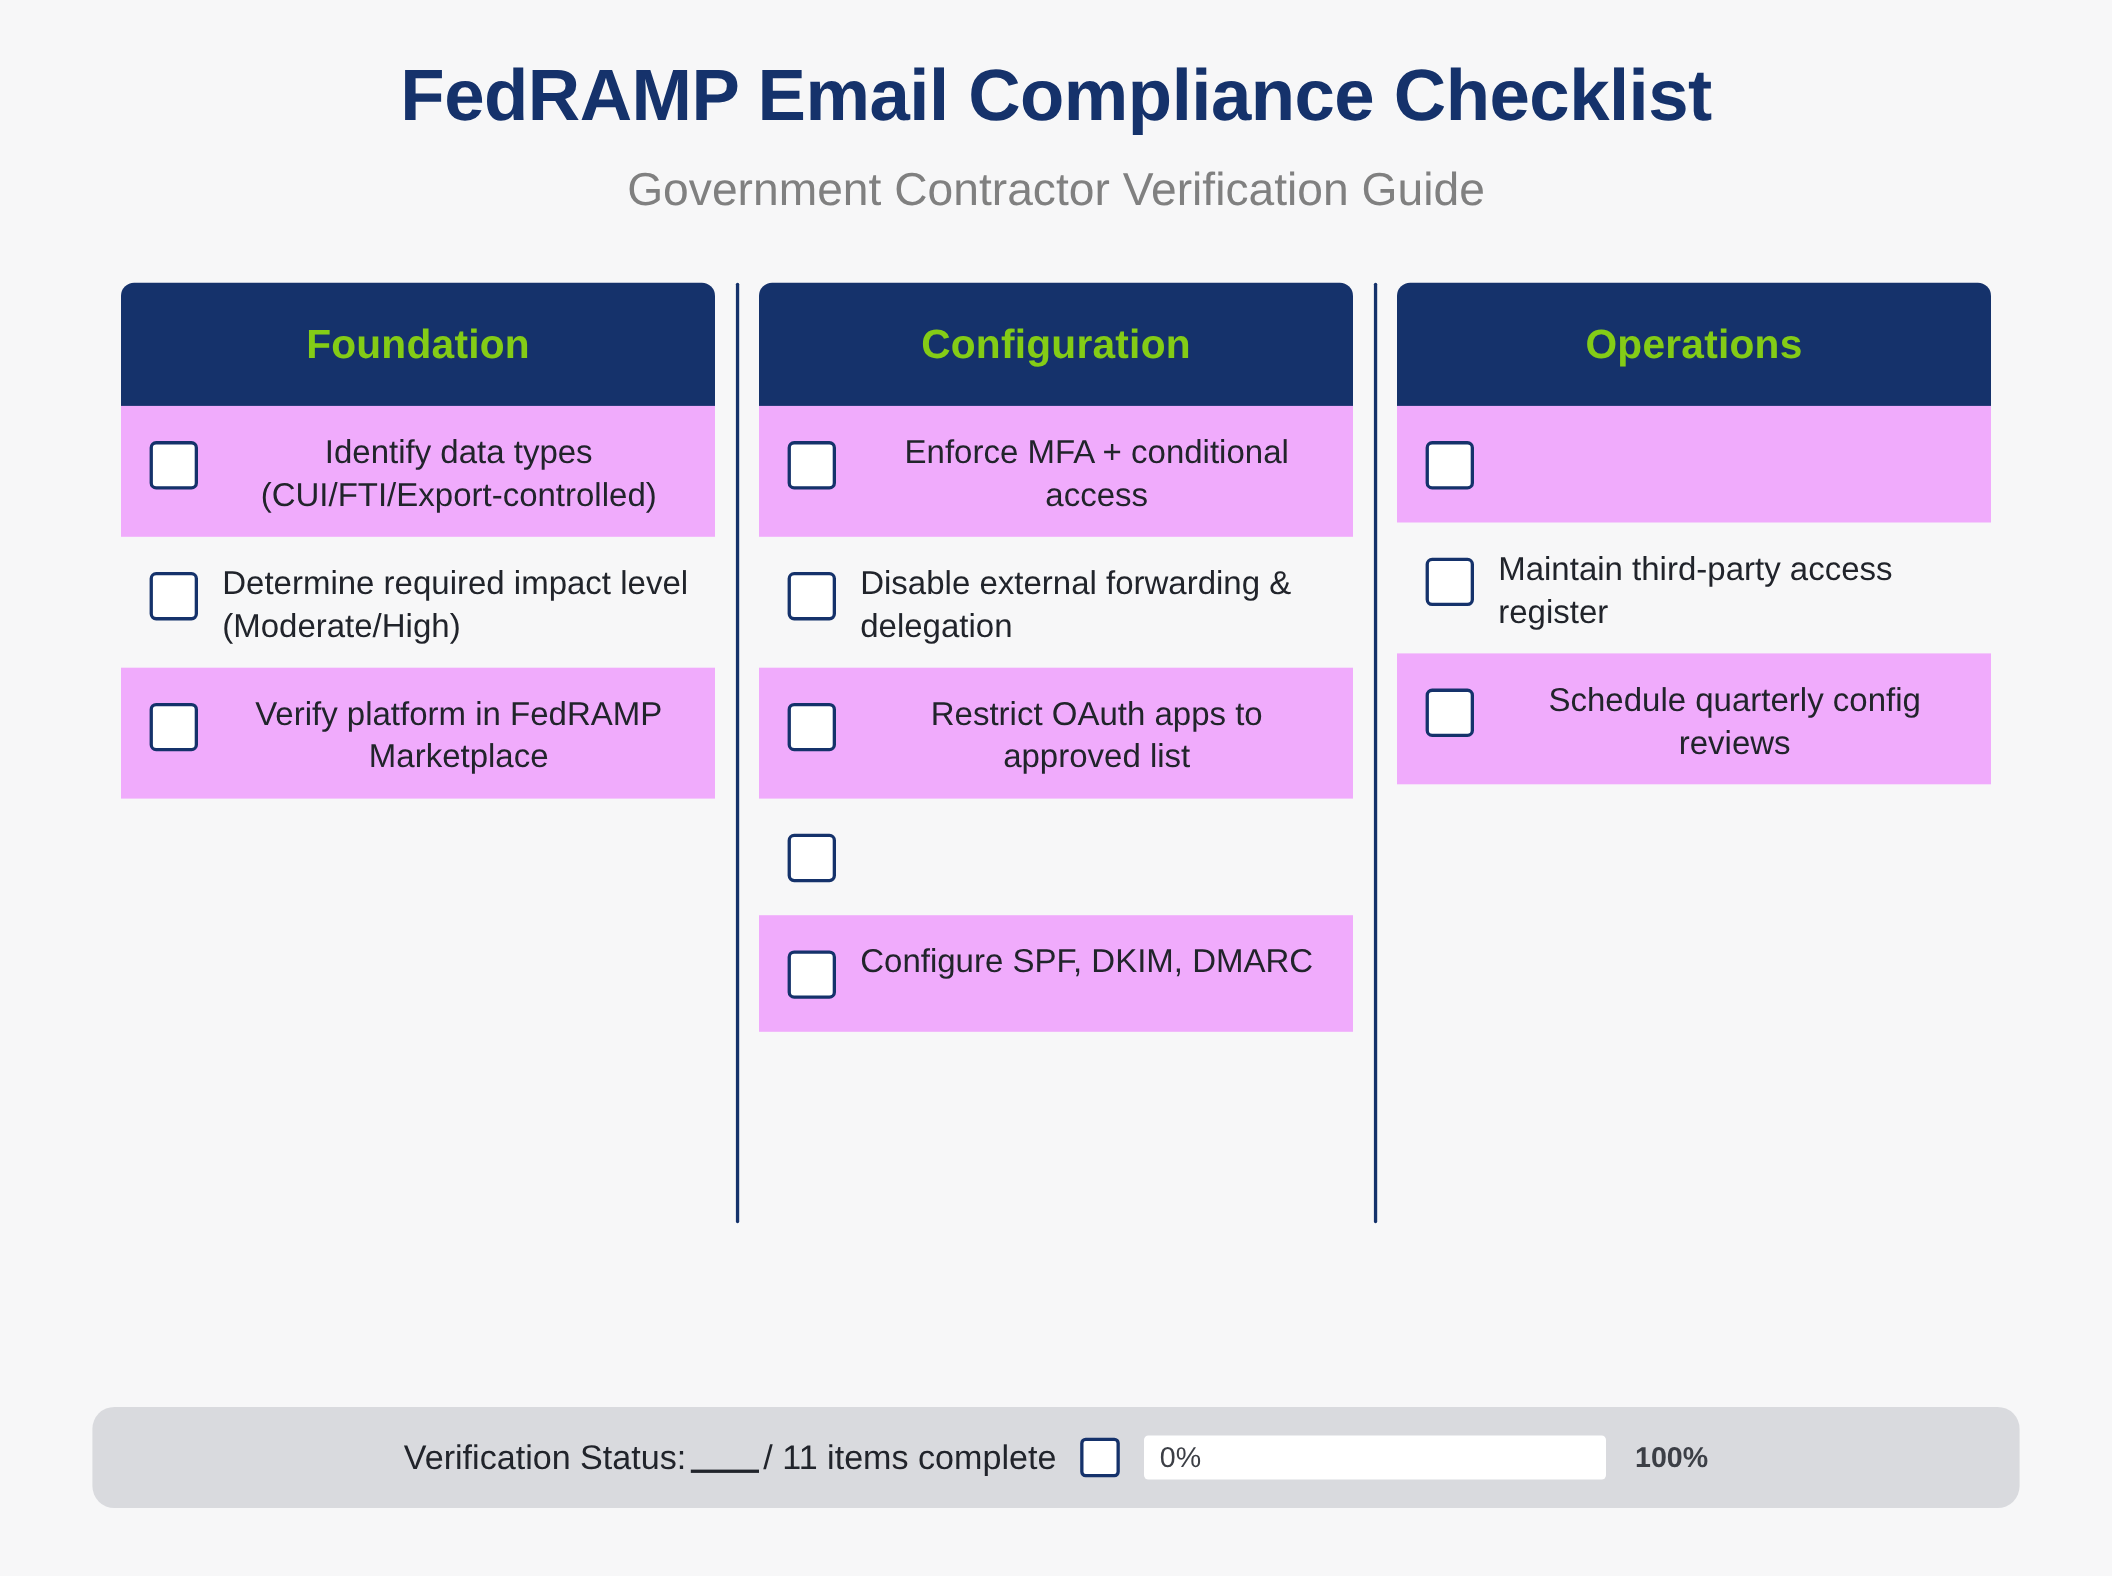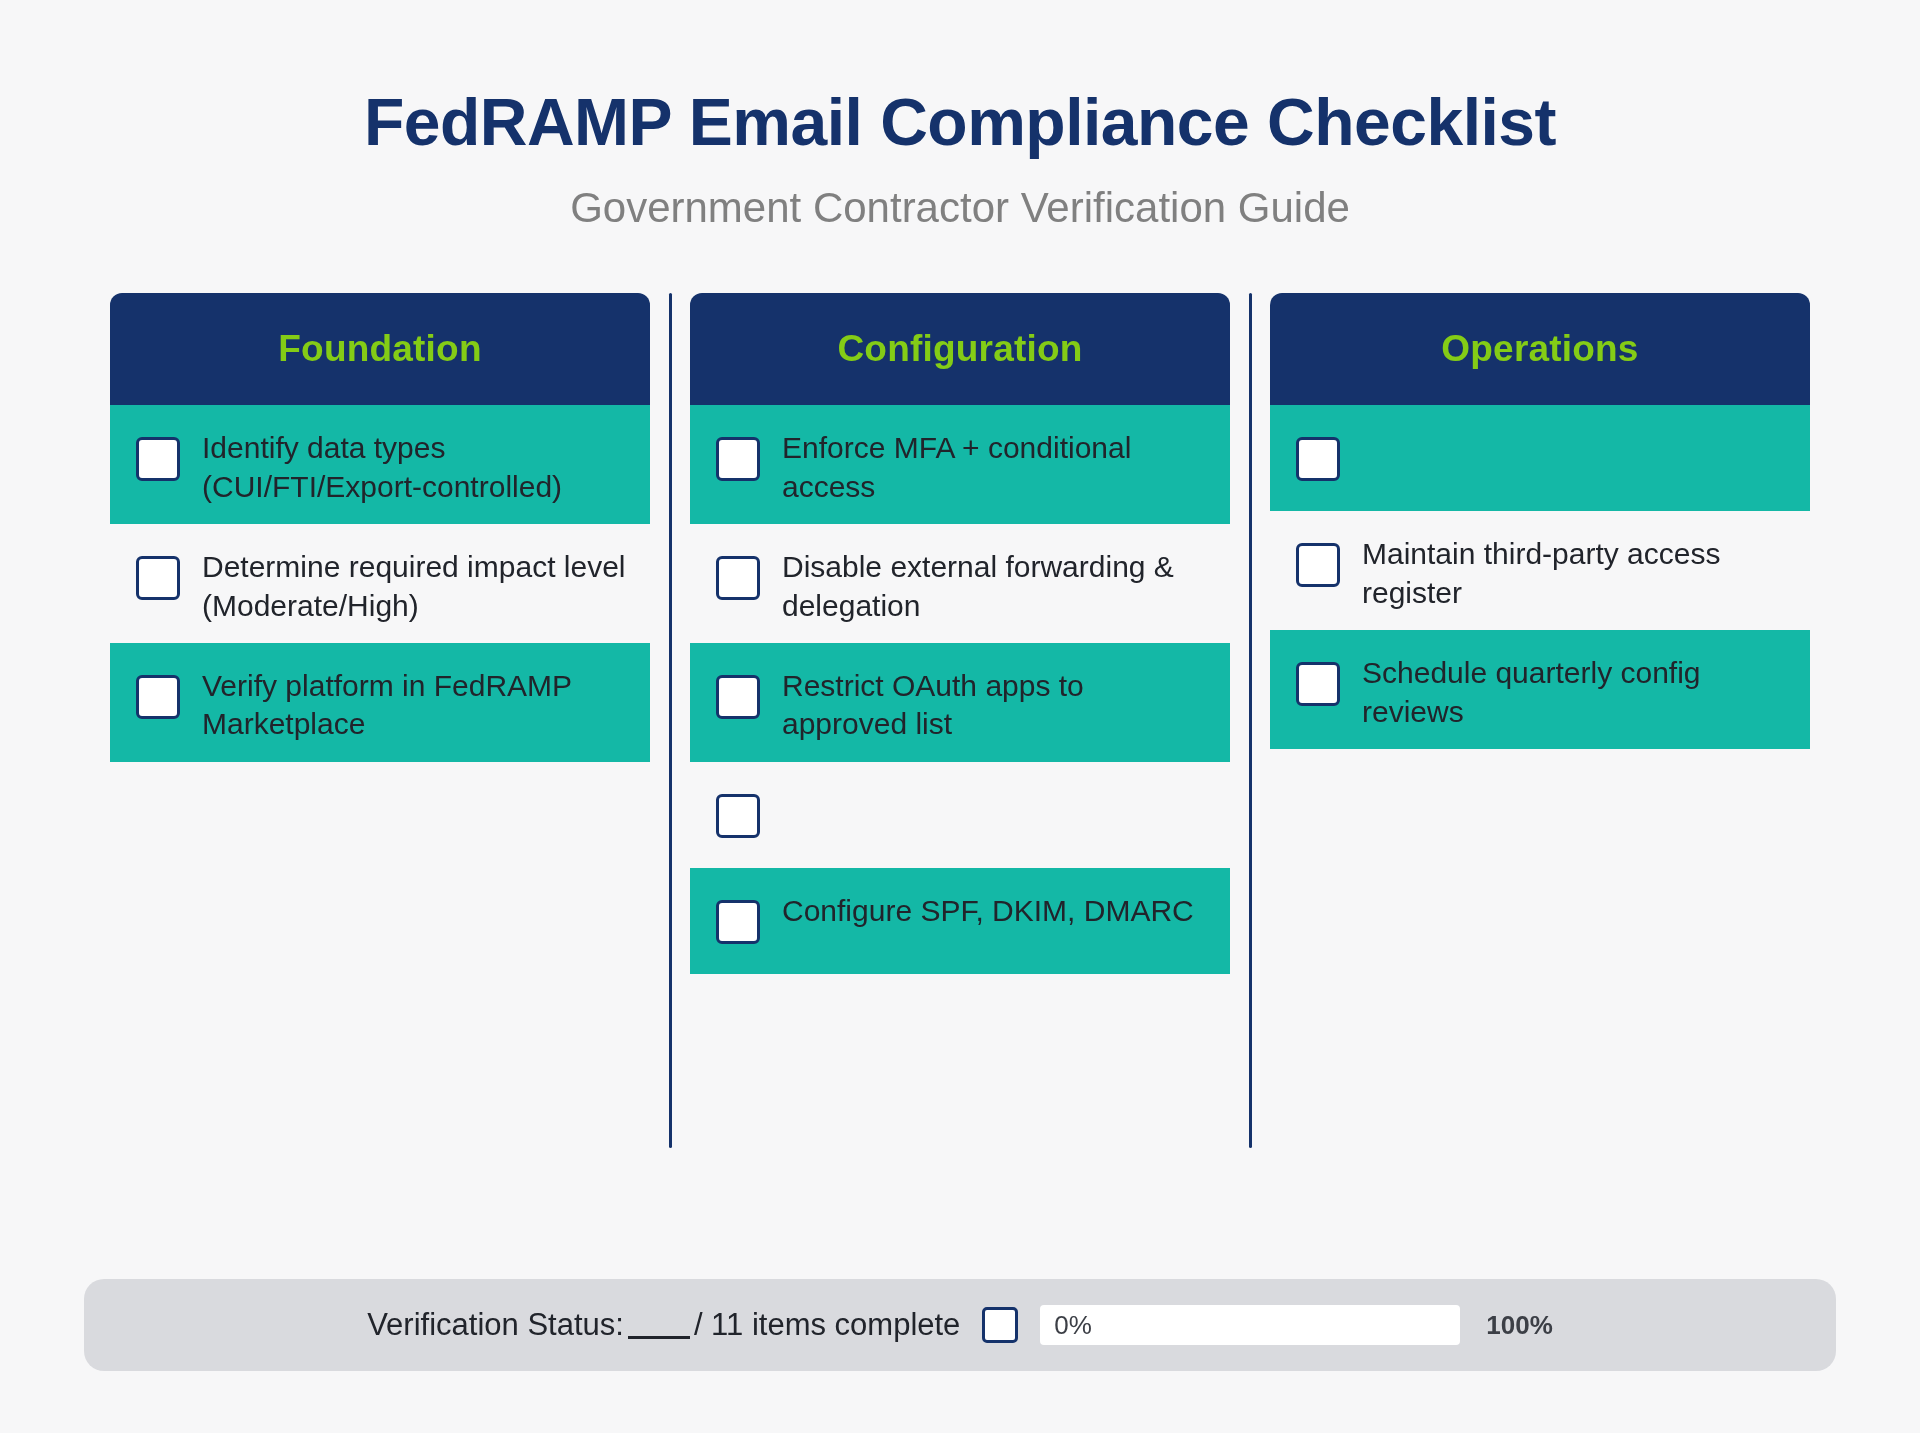--- a/index.html
+++ b/index.html
@@ -18,21 +18,21 @@
     position: relative;
     width: 1920px;
     height: 1433px;
     box-sizing: border-box;
     padding: 0;
   }
 
   
   .header {
     text-align: center;
-    padding-top: 88px;
+    padding-top: 52px;
   }
   .title {
     font-size: 66px;
     font-weight: bold;
     color: #15326b;
     letter-spacing: -0.5px;
     line-height: 1.05;
     margin: 0;
   }
   .subtitle {
@@ -85,21 +85,22 @@
   }
   .item {
     display: flex;
     align-items: flex-start;
     gap: 22px;
     padding: 18px 18px 18px 26px;
     box-sizing: border-box;
     min-height: 106px;
   }
   .item.alt {
-    background: #14b8a6;
+    background: #f0abfc;
+    text-align: center;
   }
   .checkbox {
     flex: 0 0 auto;
     width: 38px;
     height: 38px;
     border: 3px solid #15326b;
     border-radius: 6px;
     background: #ffffff;
     margin-top: 14px;
   }

